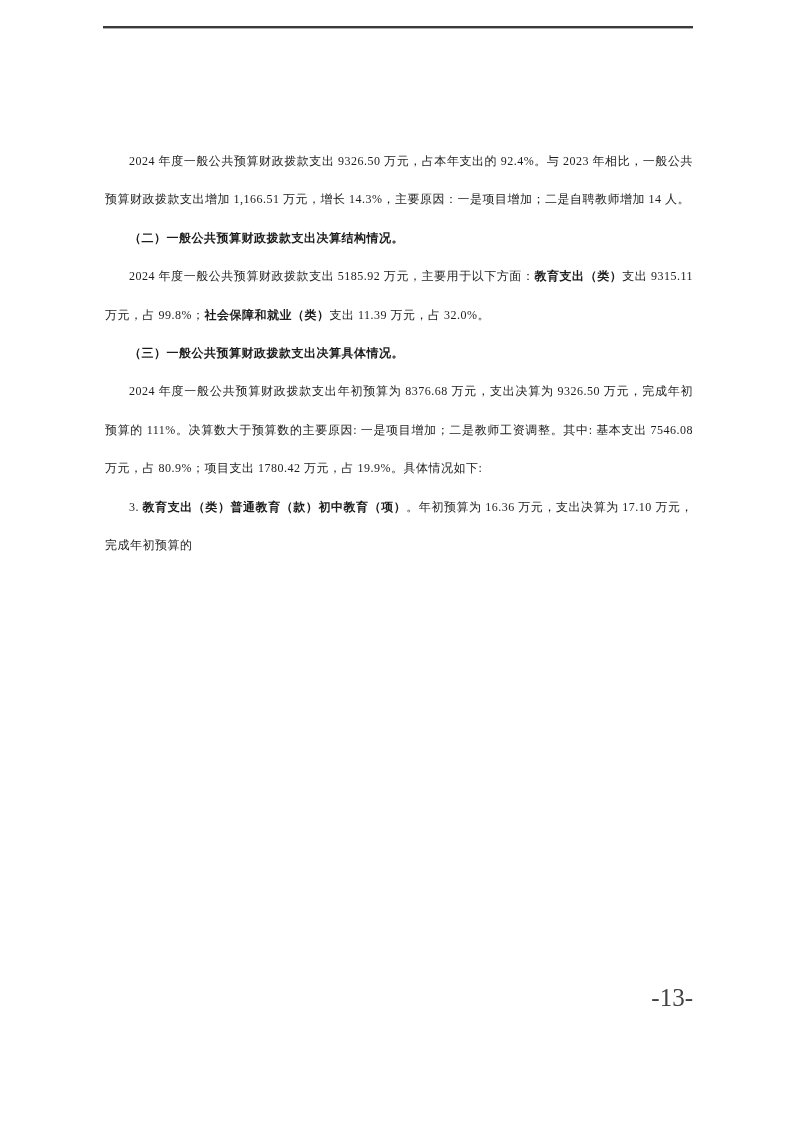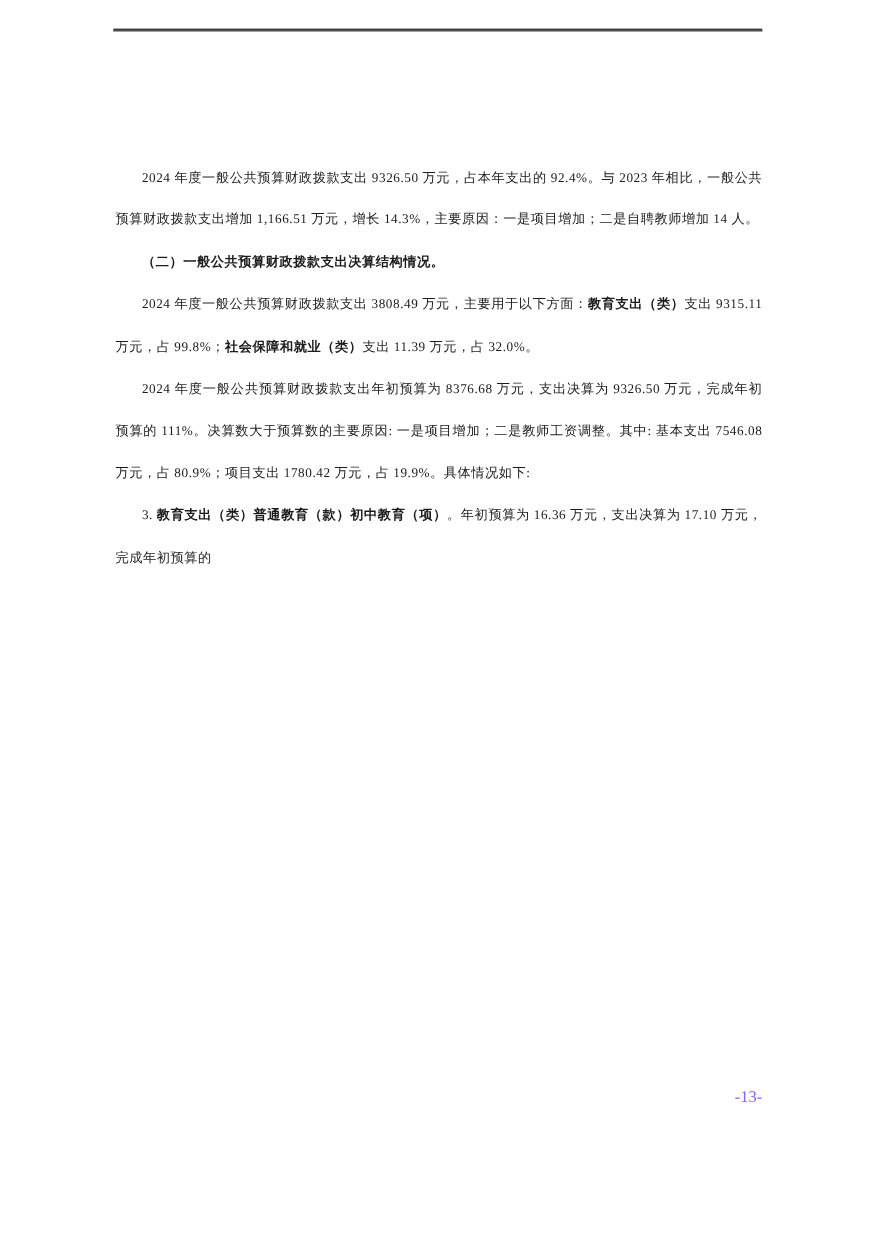--- a/index.html
+++ b/index.html
@@ -40,31 +40,32 @@
   }
   .run-bold {
     font-weight: bold;
   }
   .footer {
     position: absolute;
     left: 105px;
     top: 986px;
     width: 588px;
     text-align: right;
-    font-size: 15px;
+    font-size: 25px;
     line-height: 24px;
-    color: #8b5cf6;
+    color: #404040;
   }
 </style>
 </head>
 <body>
 
 <div class="header-rule"></div>
 
 <div class="content">
     <p class="para body"><span>2024 年度一般公共预算财政拨款支出 9326.50 万元，占本年支出的 92.4%。与 2023 年相比，一般公共预算财政拨款支出增加 1,166.51 万元，增长 14.3%，主要原因：一是项目增加；二是自聘教师增加 14 人。</span></p>
     <p class="para heading"><span class="run-bold">（二）一般公共预算财政拨款支出决算结构情况。</span></p>
-    <p class="para body"><span>2024 年度一般公共预算财政拨款支出 3808.49 万元，主要用于以下方面：</span><span class="run-bold">教育支出（类）</span><span>支出 9315.11 万元，占 99.8%；</span><span class="run-bold">社会保障和就业（类）</span><span>支出 11.39 万元，占 32.0%。</span></p>
+    <p class="para body"><span>2024 年度一般公共预算财政拨款支出 5185.92 万元，主要用于以下方面：</span><span class="run-bold">教育支出（类）</span><span>支出 9315.11 万元，占 99.8%；</span><span class="run-bold">社会保障和就业（类）</span><span>支出 11.39 万元，占 32.0%。</span></p>
+    <p class="para heading"><span class="run-bold">（三）一般公共预算财政拨款支出决算具体情况。</span></p>
     <p class="para body"><span>2024 年度一般公共预算财政拨款支出年初预算为 8376.68 万元，支出决算为 9326.50 万元，完成年初预算的 111%。决算数大于预算数的主要原因: 一是项目增加；二是教师工资调整。其中: 基本支出 7546.08 万元，占 80.9%；项目支出 1780.42 万元，占 19.9%。具体情况如下:</span></p>
     <p class="para body"><span>3. </span><span class="run-bold">教育支出（类）普通教育（款）初中教育（项）</span><span>。年初预算为 16.36 万元，支出决算为 17.10 万元，完成年初预算的</span></p>
   </div>
 
 <div class="footer">-13-</div>
 
 </body></html>

